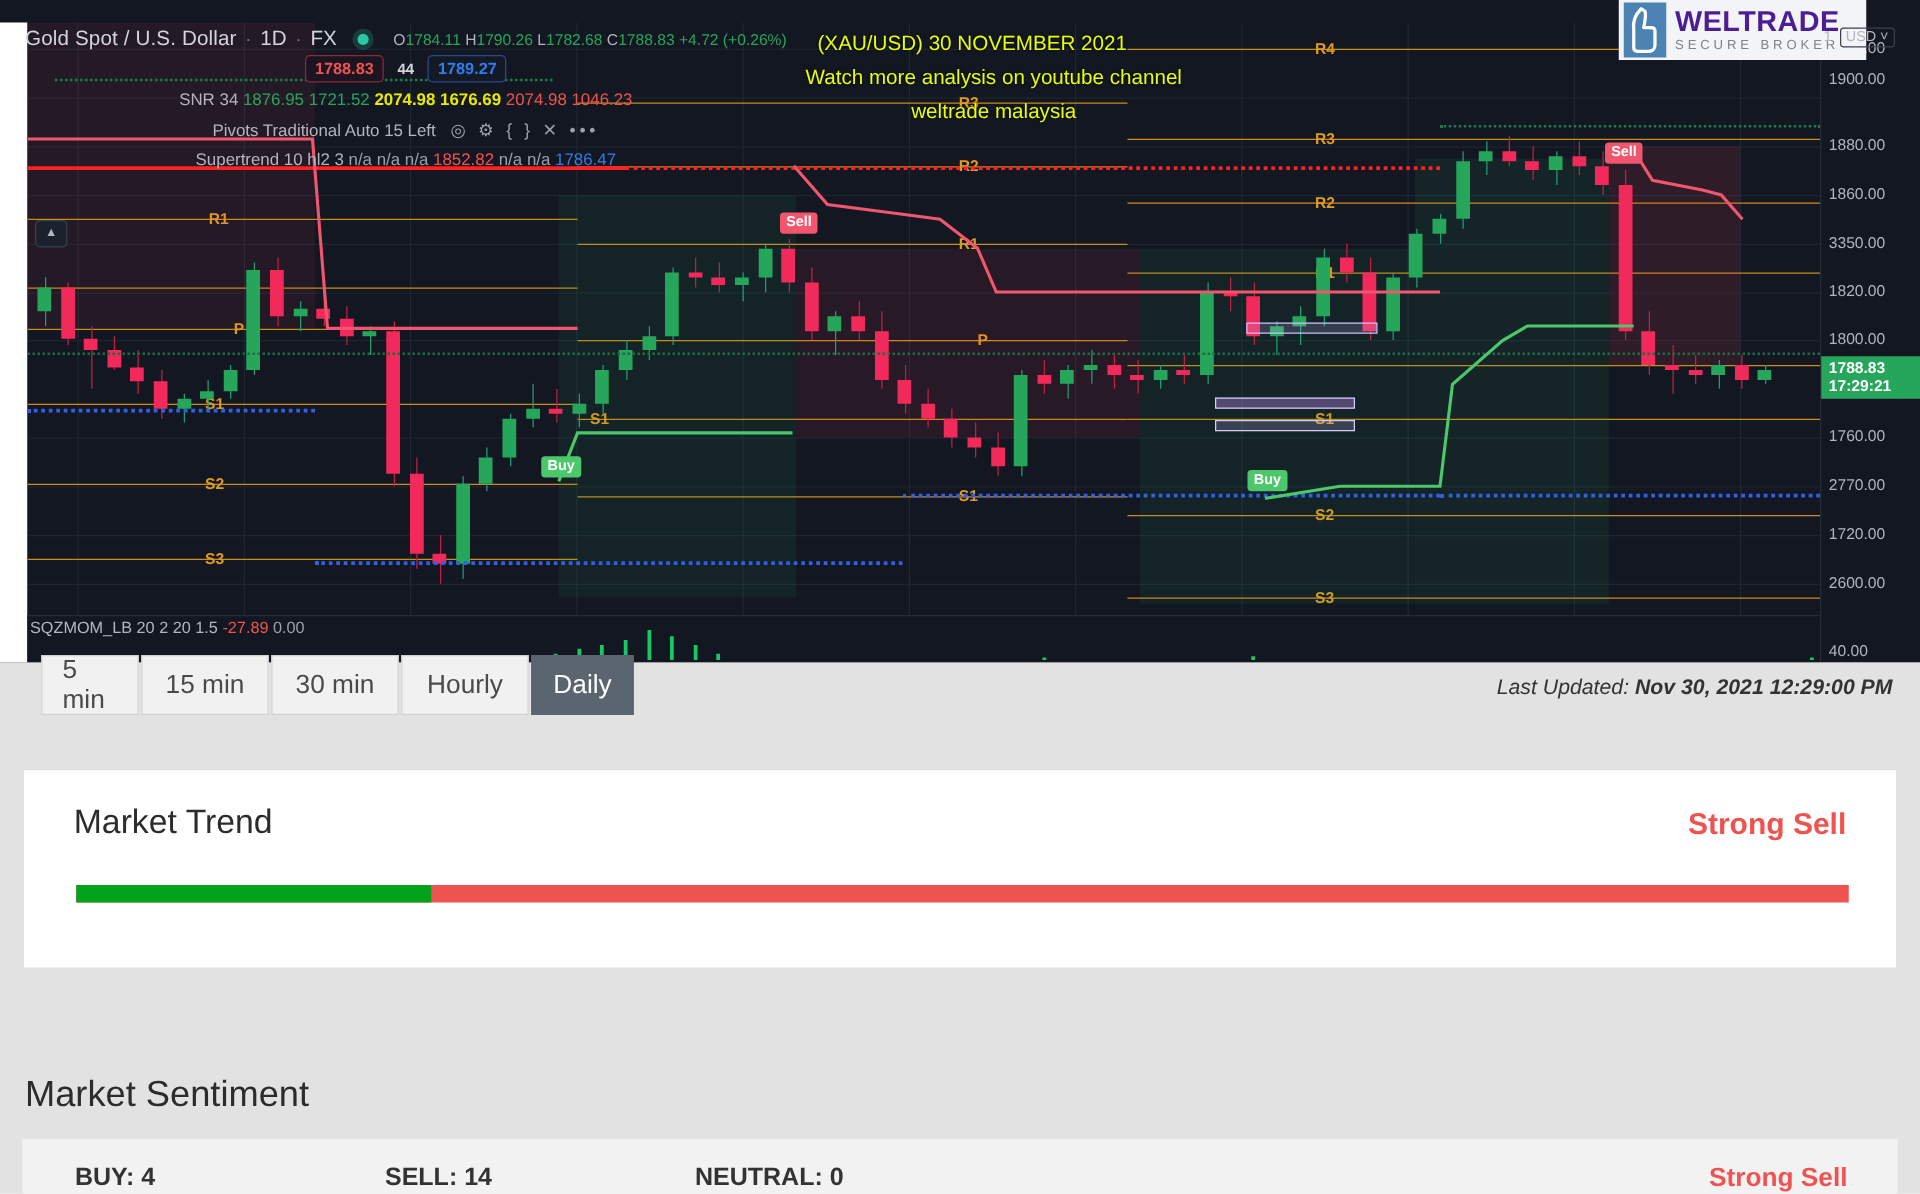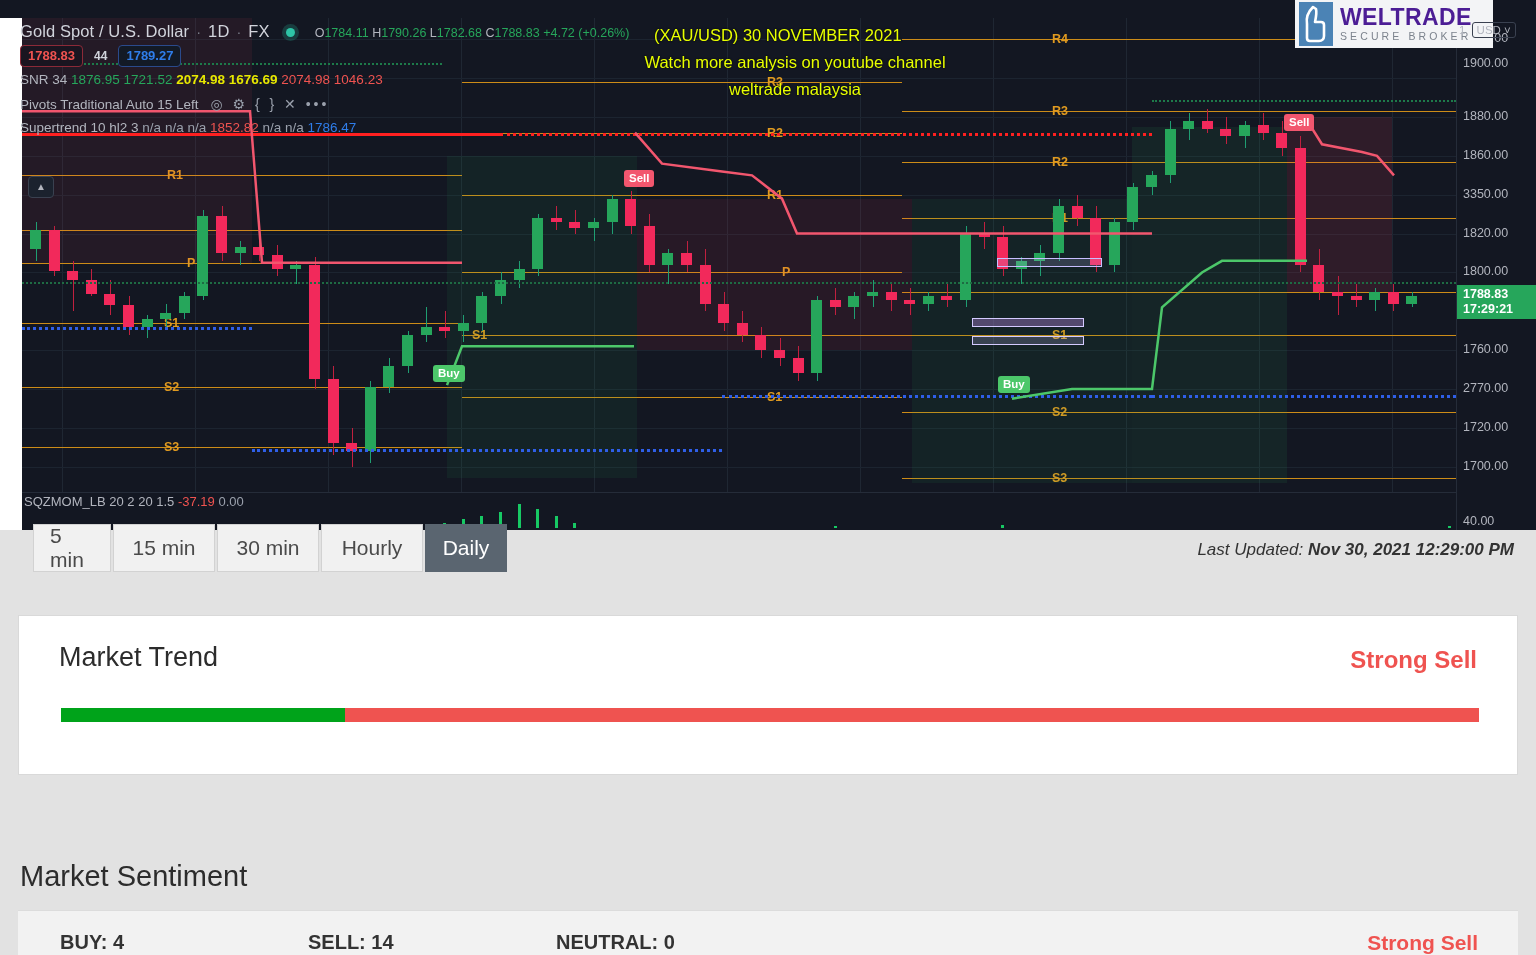--- a/index.html
+++ b/index.html
@@ -44,21 +44,21 @@
     white-space: nowrap;
   }
   #price-badge {
     position: absolute; left: 0; width: 80px; height: 34px;
     background: #26a65b;
     color: #ffffff; font-size: 12.5px; font-weight: bold;
     padding: 2px 0 0 6px; line-height: 15px;
   }
 
   
-  #legend { position: absolute; left: 20px; top: 20px; z-index: 40; }
+  #legend { position: absolute; left: 20px; top: 20px; z-index: 40; text-align: center; }
   .legend-row { height: 22px; line-height: 22px; white-space: nowrap; font-size: 14.5px; }
   .sym-title { color: #d1d4dc; font-size: 16.5px; letter-spacing: .1px; }
   .sym-sep { color: #787b86; padding: 0 3px; }
   .ohlc { color: #26a65b; font-size: 12.5px; margin-left: 10px; }
   .ohlc b { color: #b2b5be; font-weight: normal; }
   .dot-green {
     display: inline-block; width: 9px; height: 9px; border-radius: 50%;
     background: #2ec4a6; margin: 0 6px 0 12px;
     box-shadow: 0 0 0 4px rgba(46,196,166,.22);
   }
@@ -435,21 +435,21 @@
         <div class="marker m-sell" style="left: 602px; top: 152px;">Sell</div>
         <div class="marker m-buy" style="left: 411px; top: 347px;">Buy</div>
         <div class="marker m-buy" style="left: 976px; top: 358px;">Buy</div>
         <div class="marker m-sell" style="left: 1262px; top: 96px;">Sell</div>
       </div>
   </div>
 
   <div id="sqz-panel">
     <div id="sqz-legend">
       <span>SQZMOM_LB 20 2 20 1.5</span>
-      <span class="v-red">-37.19</span>
+      <span class="v-red">-27.89</span>
       <span class="v-gray">0.00</span>
     </div>
     <div id="sqz-bars">
         <div class="hbar" style="left: 402.6px; height: 3px;"></div>
         <div class="hbar" style="left: 421.2px; height: 5px;"></div>
         <div class="hbar" style="left: 439.8px; height: 9px;"></div>
         <div class="hbar" style="left: 458.4px; height: 12px;"></div>
         <div class="hbar" style="left: 477px; height: 16px;"></div>
         <div class="hbar" style="left: 495.6px; height: 24px;"></div>
         <div class="hbar" style="left: 514.2px; height: 19px;"></div>
@@ -465,21 +465,21 @@
       <div class="price-tick" style="top: 13.3663px;">1920.00</div>
       <div class="price-tick" style="top: 38px;">1900.00</div>
       <div class="price-tick" style="top: 91.0617px;">1880.00</div>
       <div class="price-tick" style="top: 129.909px;">1860.00</div>
       <div class="price-tick" style="top: 168.757px;">3350.00</div>
       <div class="price-tick" style="top: 207.605px;">1820.00</div>
       <div class="price-tick" style="top: 246.453px;">1800.00</div>
       <div class="price-tick" style="top: 324.148px;">1760.00</div>
       <div class="price-tick" style="top: 362.996px;">2770.00</div>
       <div class="price-tick" style="top: 401.844px;">1720.00</div>
-      <div class="price-tick" style="top: 440.691px;">1700.00</div>
+      <div class="price-tick" style="top: 440.691px;">2600.00</div>
       <div class="price-tick" style="top: 496px;">40.00</div>
       <div id="price-badge" style="top: 267.149px;">
         <div>1788.83</div>
         <div>17:29:21</div>
       </div>
     </div>
 
   <div id="legend">
     <div class="legend-row">
       <span class="sym-title">Gold Spot / U.S. Dollar</span>

